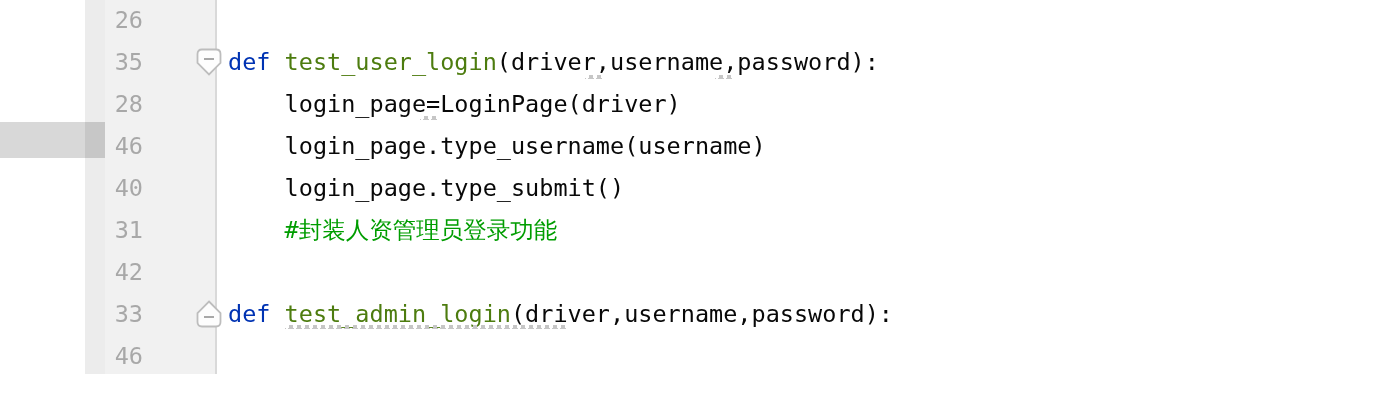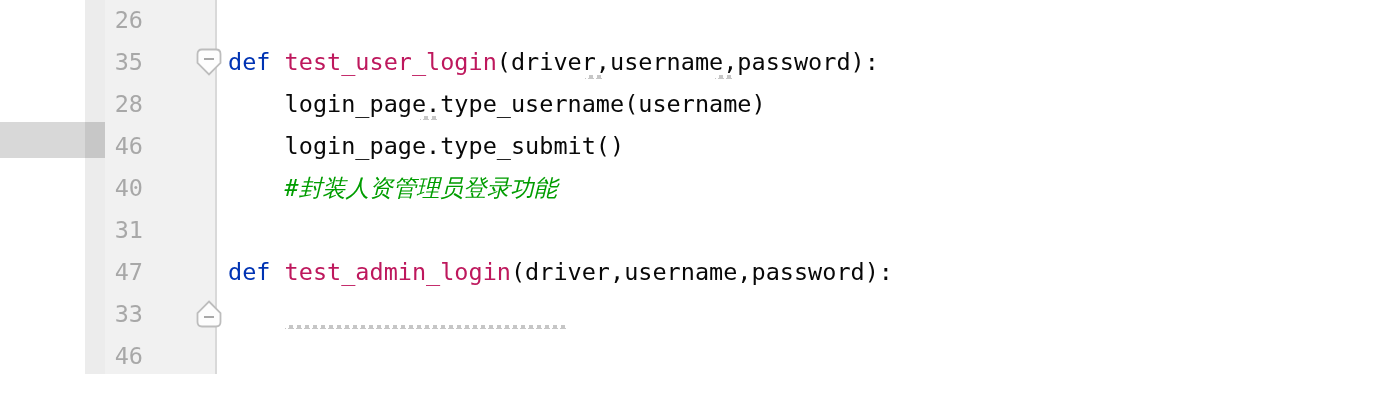--- a/index.html
+++ b/index.html
@@ -16,22 +16,22 @@
   .gutter{position:absolute;left:105px;top:0;width:112px;height:415px;background:#f1f1f1;}
   .gutter-sep{position:absolute;left:215px;top:0;width:2px;height:415px;background:#d9d9d9;}
   .ln-col{position:absolute;left:105px;top:-1px;width:38px;}
   .ln{height:42px;line-height:42px;text-align:right;font-size:23.5px;color:#a8a8a8;
       white-space:pre;cursor:pointer;}
 
   
   .code-area{position:absolute;left:217px;top:-1px;right:0;cursor:text;}
   .row{height:42px;line-height:42px;padding-left:11px;font-size:23.5px;color:#080808;white-space:pre;}
   .kw{color:#0033B3;margin-top:11px;}
-  .fn{color:#be185d;}
-  .cm{color:#009D00;font-style:italic;}
+  .fn{color:#4d7c0f;}
+  .cm{color:#009D00;}
 
   
   .fold{position:absolute;left:196px;width:26px;height:30px;cursor:pointer;}
 
   
   .squig{position:absolute;height:6px;pointer-events:none;
     background-image:
       linear-gradient(135deg,transparent 42%,#c6c6c6 42%,#c6c6c6 58%,transparent 58%),
       linear-gradient(45deg,transparent 42%,#c6c6c6 42%,#c6c6c6 58%,transparent 58%);
     background-size:8px 8px;
@@ -50,21 +50,21 @@
 
   <div class="gutter"></div>
   <div class="gutter-sep"></div>
   <div class="ln-col">
     <div class="ln">26</div>
     <div class="ln">35</div>
     <div class="ln">28</div>
     <div class="ln">46</div>
     <div class="ln">40</div>
     <div class="ln">31</div>
-    <div class="ln">47</div>
+    <div class="ln">42</div>
     <div class="ln">33</div>
     <div class="ln">46</div>
     <div class="ln">35</div>
   </div>
 
   <svg class="fold" style="top:48px" viewBox="0 0 26 30">
     <path d="M6 1.5 H20 Q24.5 1.5 24.5 6 V15 L13 26.5 L1.5 15 V6 Q1.5 1.5 6 1.5 Z" fill="#fdfdfd" stroke="#bdbdbd" stroke-width="1.8"></path>
     <line x1="8" y1="11" x2="18" y2="11" stroke="#a8a8a8" stroke-width="2"></line>
   </svg>
   <svg class="fold" style="top:299px" viewBox="0 0 26 30">
@@ -72,20 +72,21 @@
     <line x1="8" y1="18" x2="18" y2="18" stroke="#a8a8a8" stroke-width="2"></line>
   </svg>
   <svg class="fold" style="top:384px" viewBox="0 0 26 30">
     <path d="M6 1.5 H20 Q24.5 1.5 24.5 6 V15 L13 26.5 L1.5 15 V6 Q1.5 1.5 6 1.5 Z" fill="#fdfdfd" stroke="#bdbdbd" stroke-width="1.8"></path>
     <line x1="8" y1="11" x2="18" y2="11" stroke="#a8a8a8" stroke-width="2"></line>
   </svg>
 
   <div class="code-area">
     <div class="row"></div>
     <div class="row"><span class="kw">def </span><span class="fn">test_user_login</span><span>(driver,username,password):</span></div>
+    <div class="row"><span>    login_page=LoginPage(driver)</span></div>
     <div class="row"><span>    login_page.type_username(username)</span></div>
     <div class="row"><span>    login_page.type_submit()</span></div>
     <div class="row"><span class="cm">    #封装人资管理员登录功能</span></div>
     <div class="row"></div>
     <div class="row"><span class="kw">def </span><span class="fn">test_admin_login</span><span>(driver,username,password):</span></div>
   </div>
 
   <div class="squig" style="left:585px;top:73px;width:18px"></div>
   <div class="squig" style="left:715px;top:73px;width:18px"></div>
   <div class="squig" style="left:420px;top:114px;width:18px"></div>

